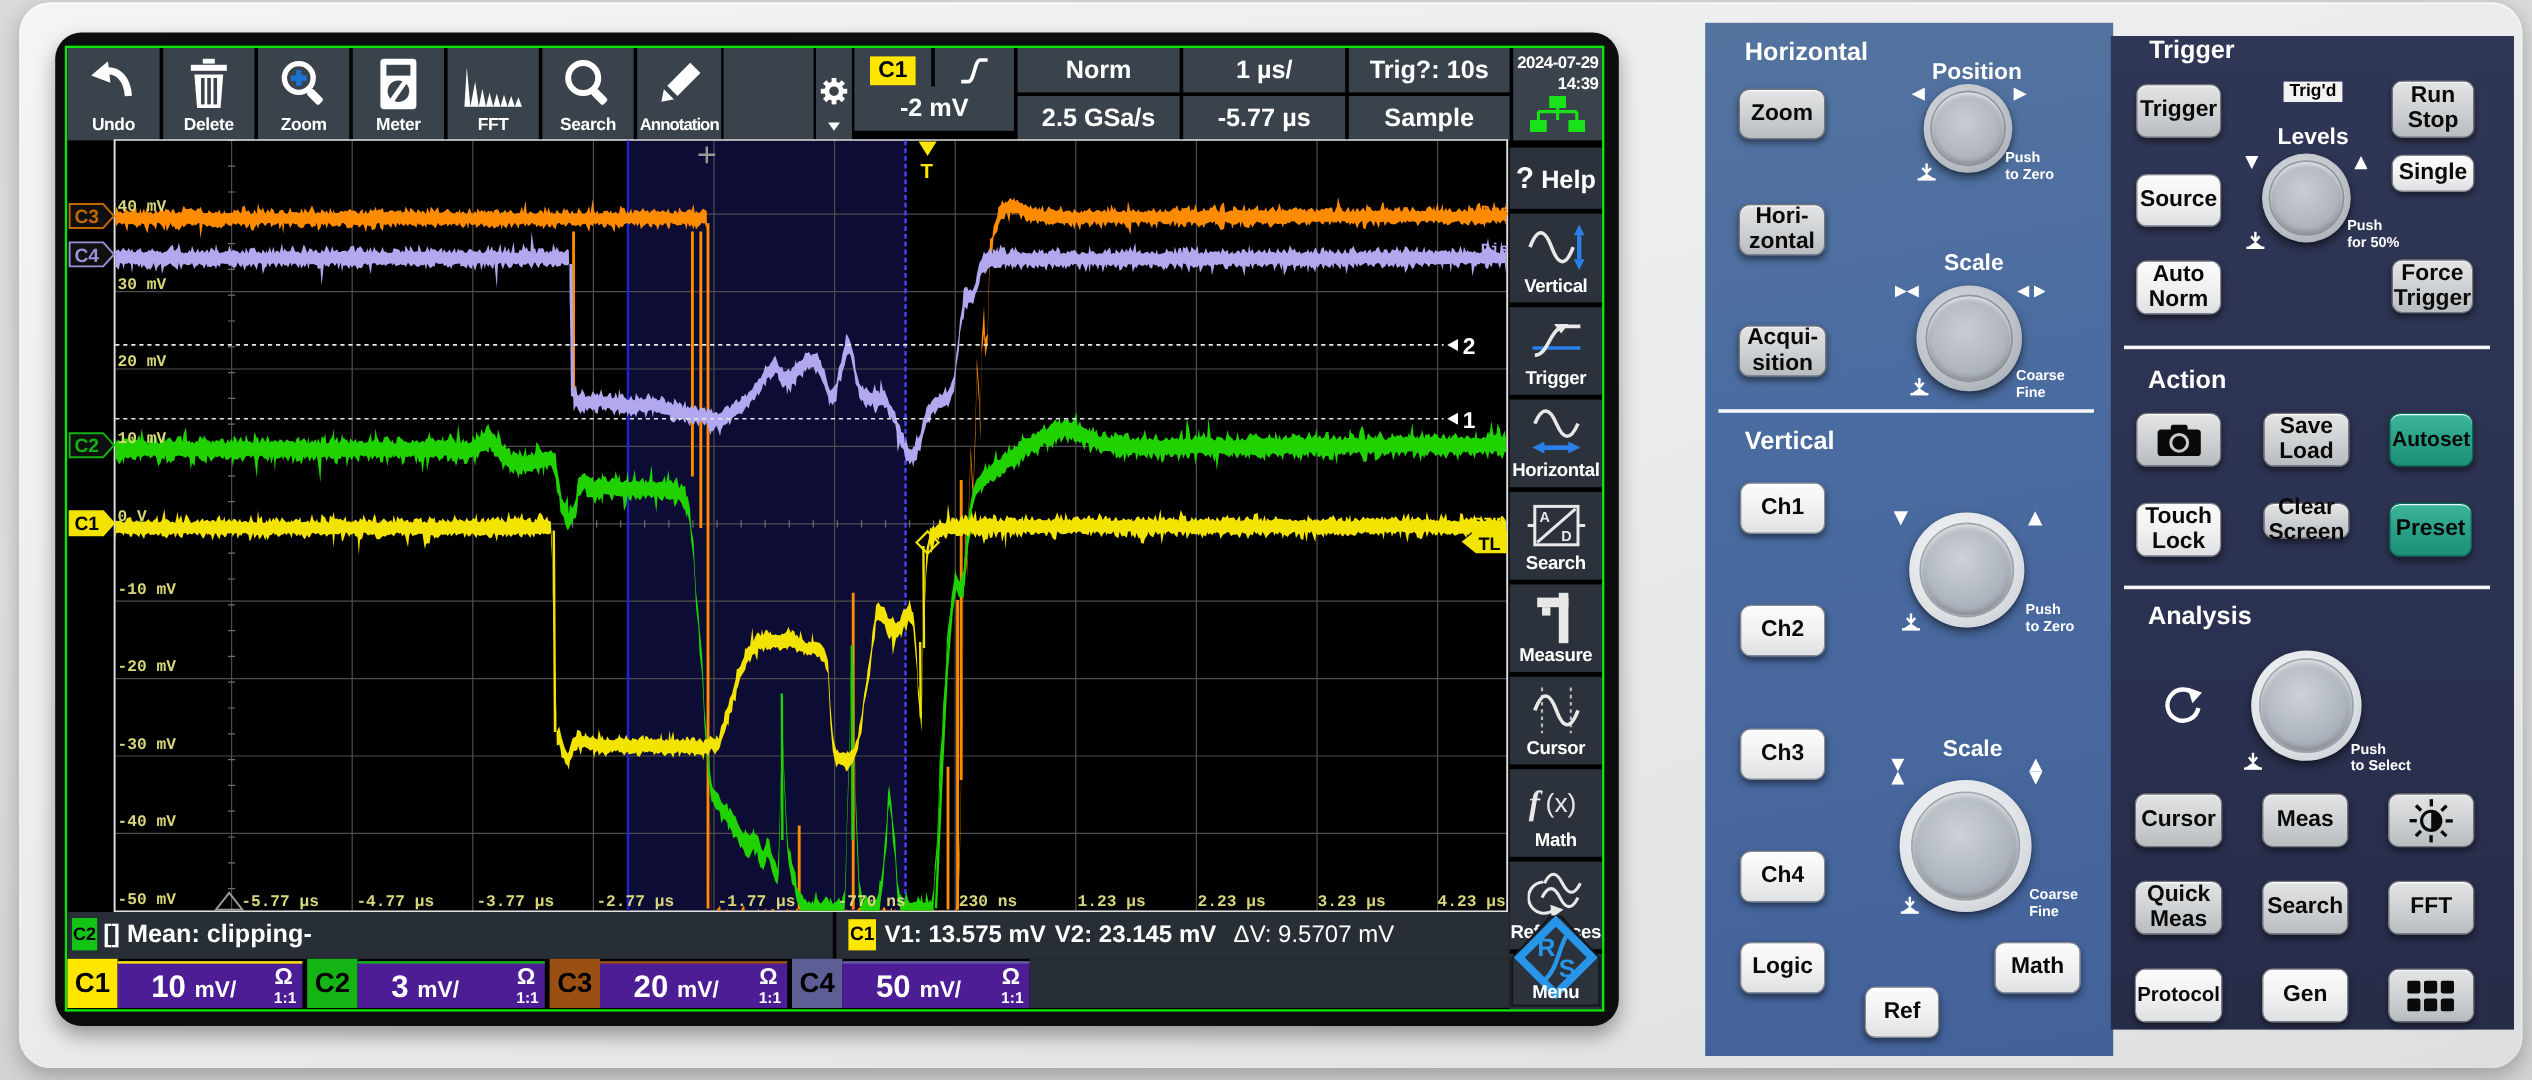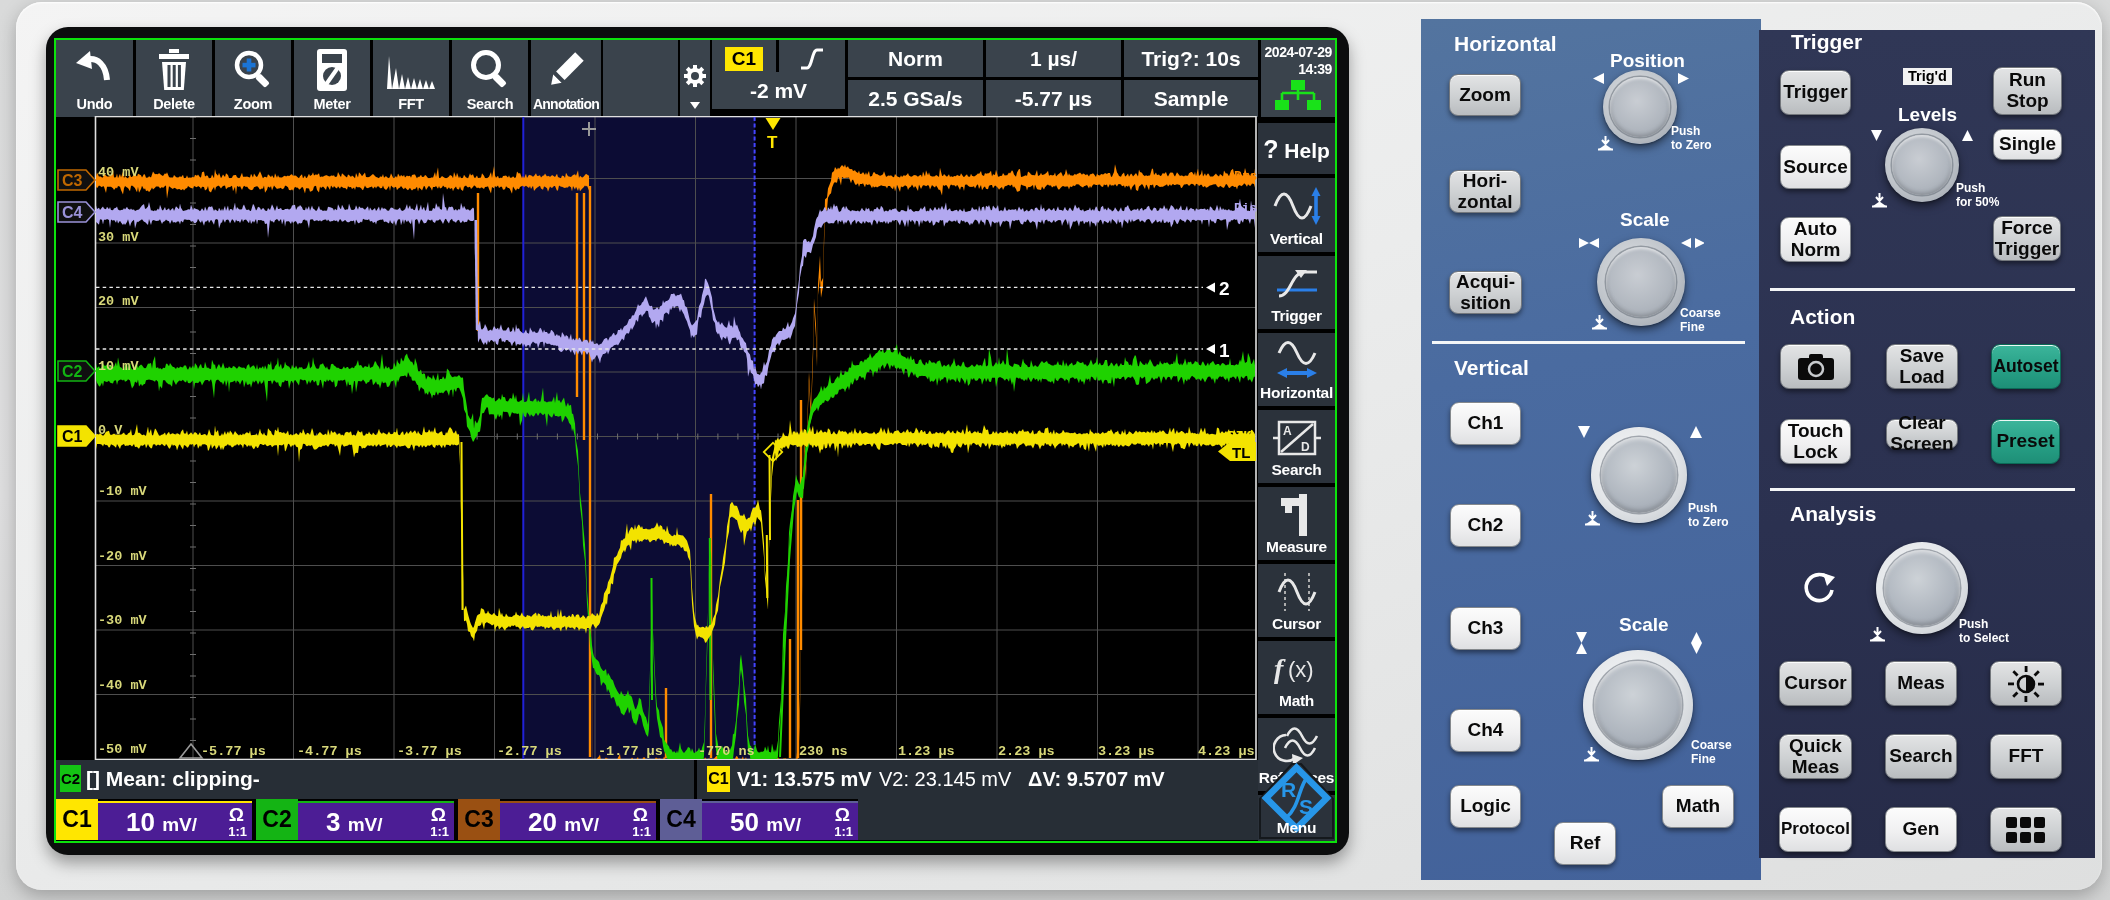--- a/index.html
+++ b/index.html
@@ -324,22 +324,22 @@
 <path d="M50 22 C40 34 42 52 28 64" stroke="#2796e8" stroke-width="3.6" fill="none"></path>
 <text x="23" y="43" fill="#2796e8" font-size="21" font-weight="bold" font-family="Liberation Sans">R</text>
 <text x="41" y="60" fill="#2796e8" font-size="21" font-weight="bold" font-family="Liberation Sans">S</text>
       </svg>
     <div class="abs" style="left:0;top:720px;width:1202px;height:39px;background:#272e36"></div>
       <div class="abs" style="left:4px;top:725px;width:21px;height:27px;background:#14c414;color:#000;font-weight:bold;font-size:15px;text-align:center;line-height:27px">C2</div>
       <div class="abs" style="left:30px;top:727px;color:#fff;font-weight:bold;font-size:21px">[] Mean: clipping-</div>
       <div class="abs" style="left:638px;top:720px;width:3px;height:39px;background:#000"></div>
       <div class="abs" style="left:651px;top:726px;width:23px;height:26px;background:#ffe600;color:#000;font-weight:bold;font-size:16px;text-align:center;line-height:26px">C1</div>
       <div class="abs" style="left:681px;top:728px;color:#fff;font-weight:bold;font-size:20px">V1: 13.575 mV</div>
-      <div class="abs" style="left:823px;top:728px;color:#fff;font-weight:normal;font-size:20px">V2: 23.145 mV</div>
-      <div class="abs" style="left:972px;top:728px;color:#fff;font-weight:bold;font-size:20px">ΔV: 9.5707 mV</div>
+      <div class="abs" style="left:823px;top:728px;color:#fff;font-weight:bold;font-size:20px">V2: 23.145 mV</div>
+      <div class="abs" style="left:972px;top:728px;color:#fff;font-weight:normal;font-size:20px">ΔV: 9.5707 mV</div>
       <div class="abs" style="left:802px;top:759px;width:400px;height:41px;background:#272e36"></div>
       <div class="chbadge" style="left:0px;top:759px;width:42px;background:#ffe600;color:#000">C1</div>
       <div class="chcell" style="left:42px;top:761px;width:154px;height:39px;border-top:2.5px solid #ffe600">
         <div class="abs" style="left:28px;top:4px;color:#fff;font-weight:bold;font-size:26px">10 <span style="font-size:19px">mV/</span></div>
         <div class="abs" style="right:8px;top:1px;color:#fff;font-size:19px;font-weight:bold">Ω</div>
         <div class="abs" style="right:5px;top:21px;color:#fff;font-size:13px;font-weight:bold">1:1</div>
       </div>
       <div class="chbadge" style="left:200px;top:759px;width:42px;background:#14b414;color:#000">C2</div>
       <div class="chcell" style="left:242px;top:761px;width:156px;height:39px;border-top:2.5px solid #14b414">
         <div class="abs" style="left:28px;top:4px;color:#fff;font-weight:bold;font-size:26px">3 <span style="font-size:19px">mV/</span></div>

